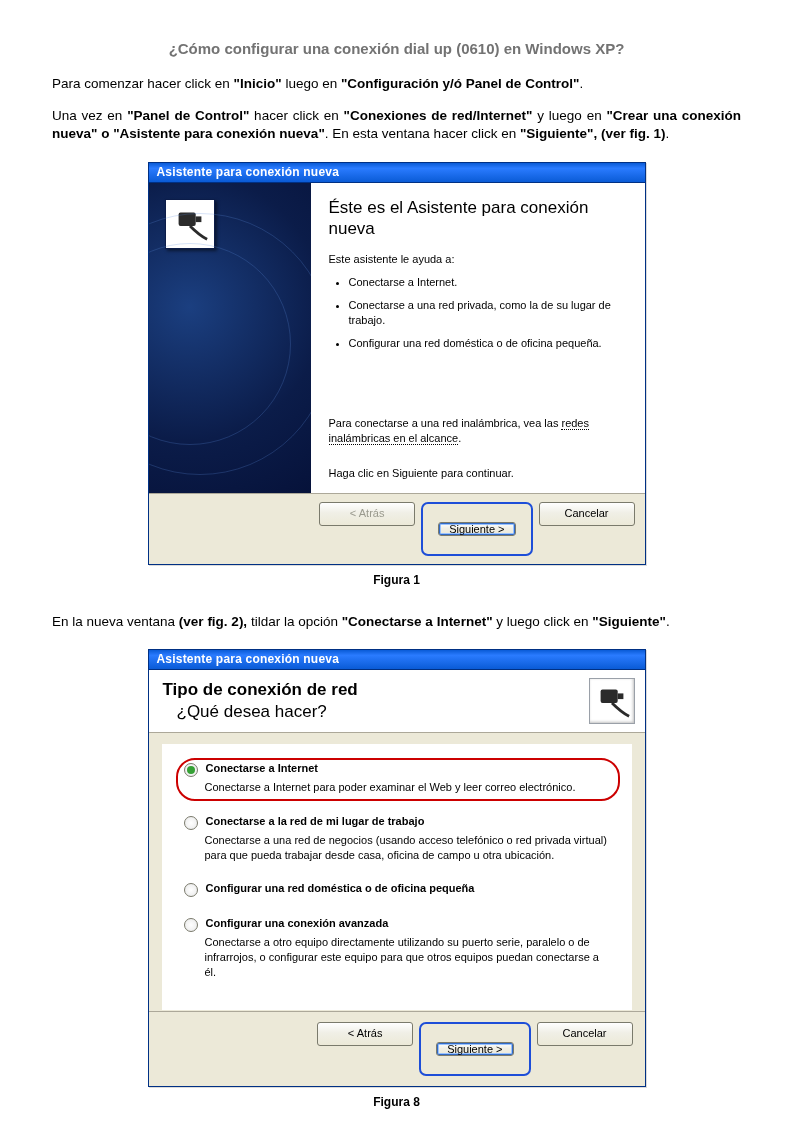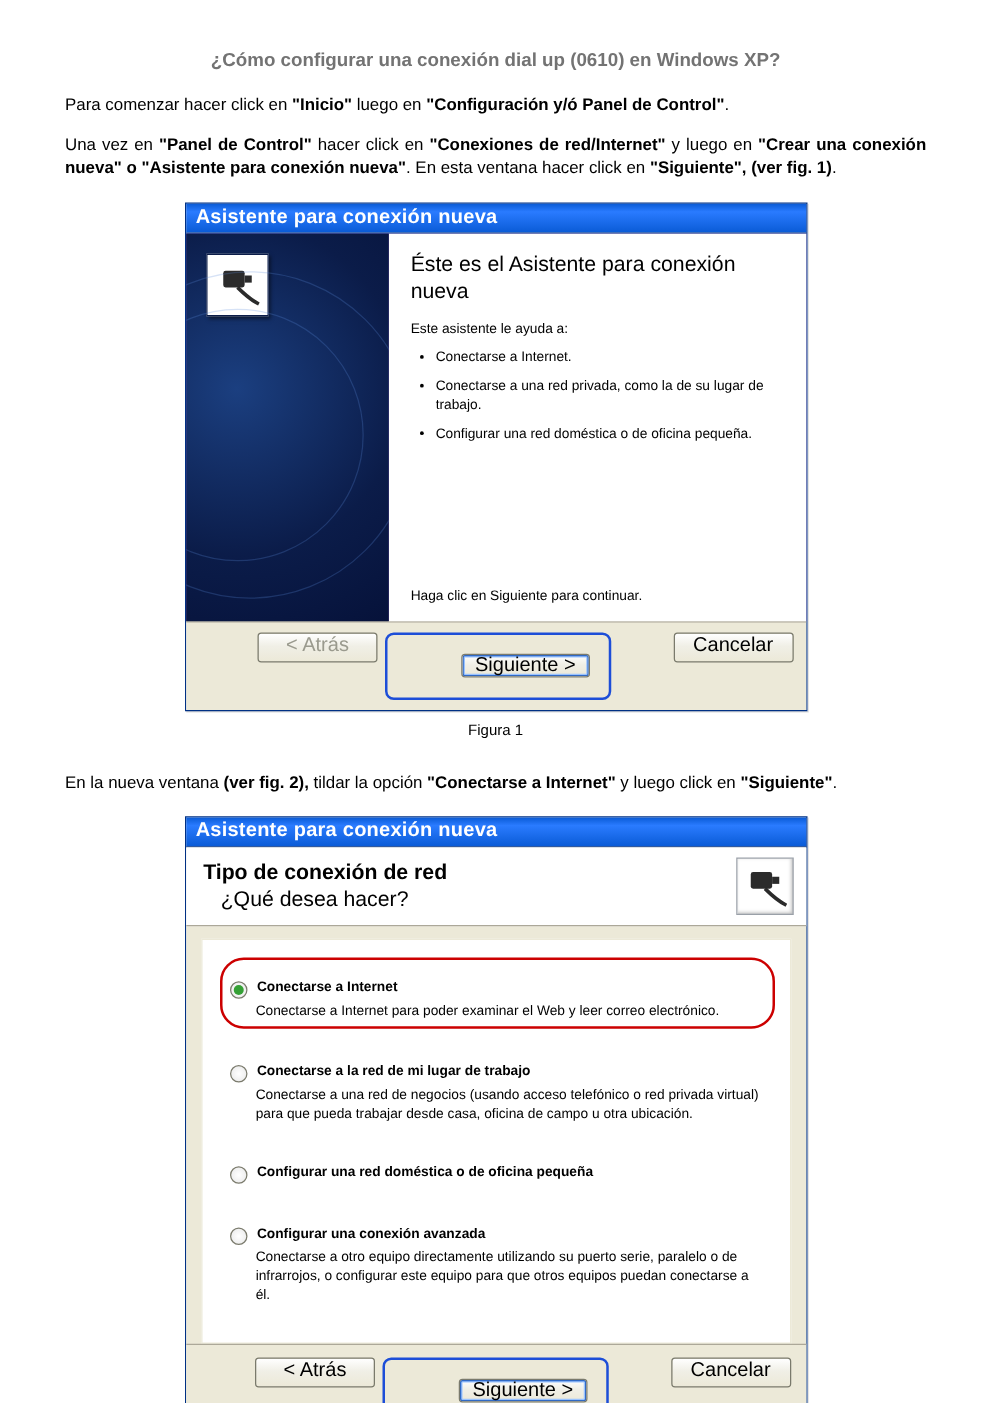--- a/index.html
+++ b/index.html
@@ -37,32 +37,33 @@
   .wizard {
     width: 496px;
     margin: 18px auto 8px auto;
     border: 1px solid #003084;
     box-shadow: 1px 1px 0 rgba(0,0,0,.14);
     font-family: Tahoma, Verdana, sans-serif;
   }
   .titlebar {
     background: linear-gradient(to bottom, #0a5bd6 0%, #2a7bff 28%, #0a5bd6 100%);
     color: #fff;
-    font-size: 16px;
+    font-size: 12px;
     font-weight: bold;
     padding: 2px 8px 3px 8px;
     letter-spacing: .2px;
     border-bottom: 1px solid #003084;
   }
 
   
   .f1-body {
     display: flex;
     height: 310px;
-    background: #4c1d95;
+    background: #bef264;
+    border-radius: 31px;
   }
   .f1-side {
     width: 162px;
     background: radial-gradient(circle at 25% 40%, #1b3f80 0%, #0b1c49 60%, #06123a 100%);
     position: relative;
     overflow: hidden;
   }
   .f1-side::before, .f1-side::after {
     content: "";
     position: absolute;
@@ -109,29 +110,28 @@
     border-top: 1px solid #aca899;
     padding: 8px 10px 8px 0;
     display: flex;
     justify-content: flex-end;
     gap: 6px;
   }
   .xpbtn {
     min-width: 74px;
     height: 22px;
     font-family: Tahoma, sans-serif;
-    font-size: 16px;
+    font-size: 11px;
     background: linear-gradient(to bottom, #ffffff, #f0efe6 45%, #ece9d8);
     border: 1px solid #7a7a6c;
     border-radius: 3px;
     padding: 0 10px;
     line-height: 20px;
     text-align: center;
     color: #000;
-    margin-left: 44px;
   }
   .xpbtn.disabled { color: #9a9a8e; }
   .xpbtn.default-btn {
     box-shadow: 0 0 0 1px #316ac5 inset, 0 0 0 2px #9ac3ff inset;
   }
   .red-ring {
     border: 2px solid #1d4ed8;
     border-radius: 7px;
     padding: 15px;
     display: inline-block;
@@ -161,21 +161,21 @@
   }
   .f2-inner {
     background: #fff;
     margin: 10px 12px 0 12px;
     border: 1px solid #ece9d8;
     padding: 10px 12px 14px 14px;
     font-size: 11px;
   }
   .opt {
     margin: 4px 0 10px 0;
-    padding: 16px 6px 4px 6px;
+    padding: 2px 6px 4px 6px;
     border: 2px solid transparent;
     border-radius: 19px;
   }
   .opt.highlight { border-color: #cc0000; }
   .opt-row { display: flex; align-items: flex-start; }
   .radio {
     width: 12px; height: 12px;
     border: 1px solid #7a7a6c;
     border-radius: 50%;
     margin: 1px 8px 0 0;
@@ -200,21 +200,21 @@
     background: #ece9d8;
     border-top: 1px solid #aca899;
     padding: 10px 12px 10px 0;
     display: flex;
     justify-content: flex-end;
     gap: 6px;
   }
 
   .caption {
     text-align: center;
-    font-weight: normal;
+    font-weight: bold;
     font-size: 12px;
     margin: 8px 0 26px 0;
   }
 
   
   .conn-svg { width: 38px; height: 38px; }
 </style>
 </head>
 <body>
 
@@ -244,20 +244,23 @@
       </div>
       <div class="f1-main">
         <div class="f1-heading">Éste es el Asistente para conexión nueva</div>
         <div class="f1-lead">Este asistente le ayuda a:</div>
         <ul class="f1-ul">
           <li>Conectarse a Internet.</li>
           <li>Conectarse a una red privada, como la de su lugar de trabajo.</li>
           <li>Configurar una red doméstica o de oficina pequeña.</li>
         </ul>
         <div class="f1-spacer"></div>
+        <div class="f1-wireless">
+          <span>Para conectarse a una red inalámbrica, vea las </span><span class="dotlink">redes inalámbricas en el alcance</span><span>.</span>
+        </div>
         <div class="f1-cont">Haga clic en Siguiente para continuar.</div>
       </div>
     </div>
     <div class="btnbar">
       <span class="xpbtn disabled">&lt; Atrás</span>
       <span class="red-ring">
         <span class="xpbtn default-btn">Siguiente &gt;</span>
       </span>
       <span class="xpbtn">Cancelar</span>
     </div>

